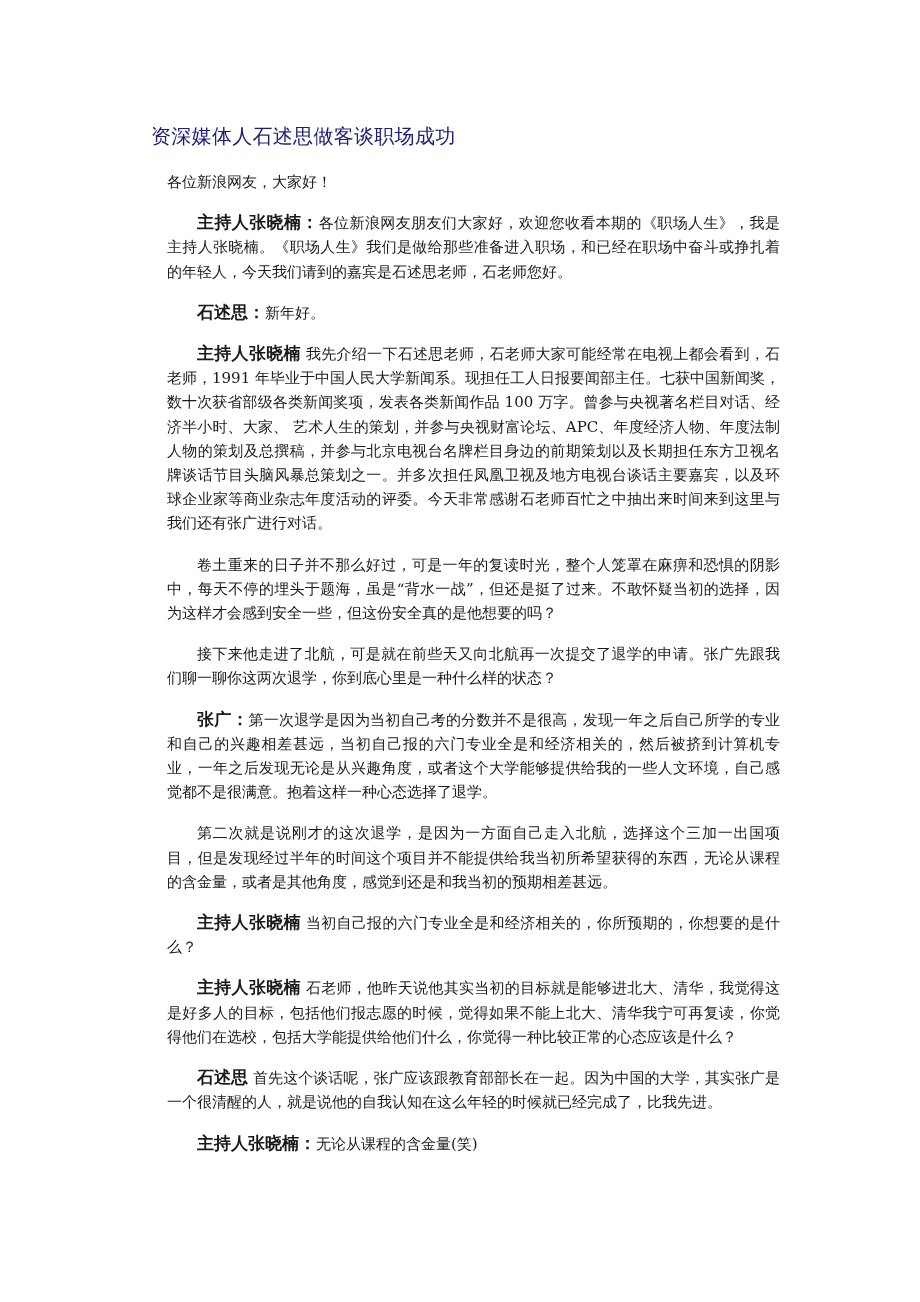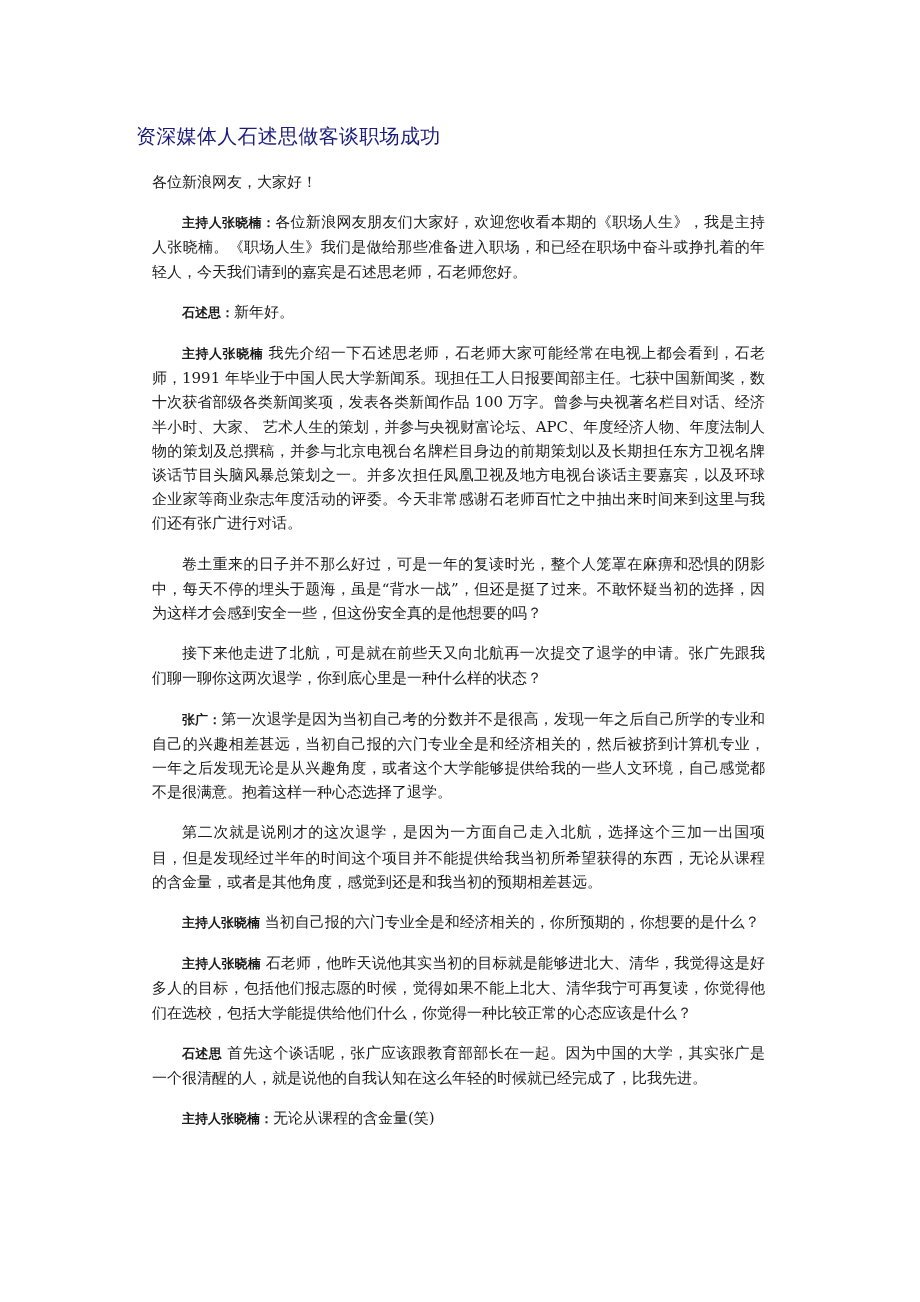--- a/index.html
+++ b/index.html
@@ -1,19 +1,19 @@
 <!DOCTYPE html>
 <html><head>
 <meta charset="utf-8">
 <style>
   html, body { margin: 0; padding: 0; background: #ffffff; }
   body { width: 920px; height: 1302px; position: relative; overflow: hidden; }
   .page {
     position: absolute;
-    left: 136px;
+    left: 151px;
     top: 118px;
     width: 645px;
     font-family: "DejaVu Serif", "Liberation Serif", serif;
     color: #1a1a1a;
   }
   .title {
     font-family: "DejaVu Sans", "Liberation Sans", sans-serif;
     font-size: 20px;
     line-height: 36px;
     color: #1c1c7a;
@@ -25,21 +25,21 @@
     font-size: 15px;
     line-height: 24.2px;
     margin: 16px;
     text-align: justify;
     text-justify: inter-character;
   }
   .para { text-indent: 30px; }
   .speaker {
     font-family: "DejaVu Sans", "Liberation Sans", sans-serif;
     font-weight: bold;
-    font-size: 13px;
+    font-size: 17px;
   }
 </style>
 </head>
 <body>
 
 <div class="page">
   <h1 class="title">资深媒体人石述思做客谈职场成功</h1>
   <p class="greeting">各位新浪网友，大家好！</p>
 
   <p class="para"><span class="speaker">主持人张晓楠：</span><span>各位新浪网友朋友们大家好，欢迎您收看本期的《职场人生》，我是主持人张晓楠。《职场人生》我们是做给那些准备进入职场，和已经在职场中奋斗或挣扎着的年轻人，今天我们请到的嘉宾是石述思老师，石老师您好。</span></p>

